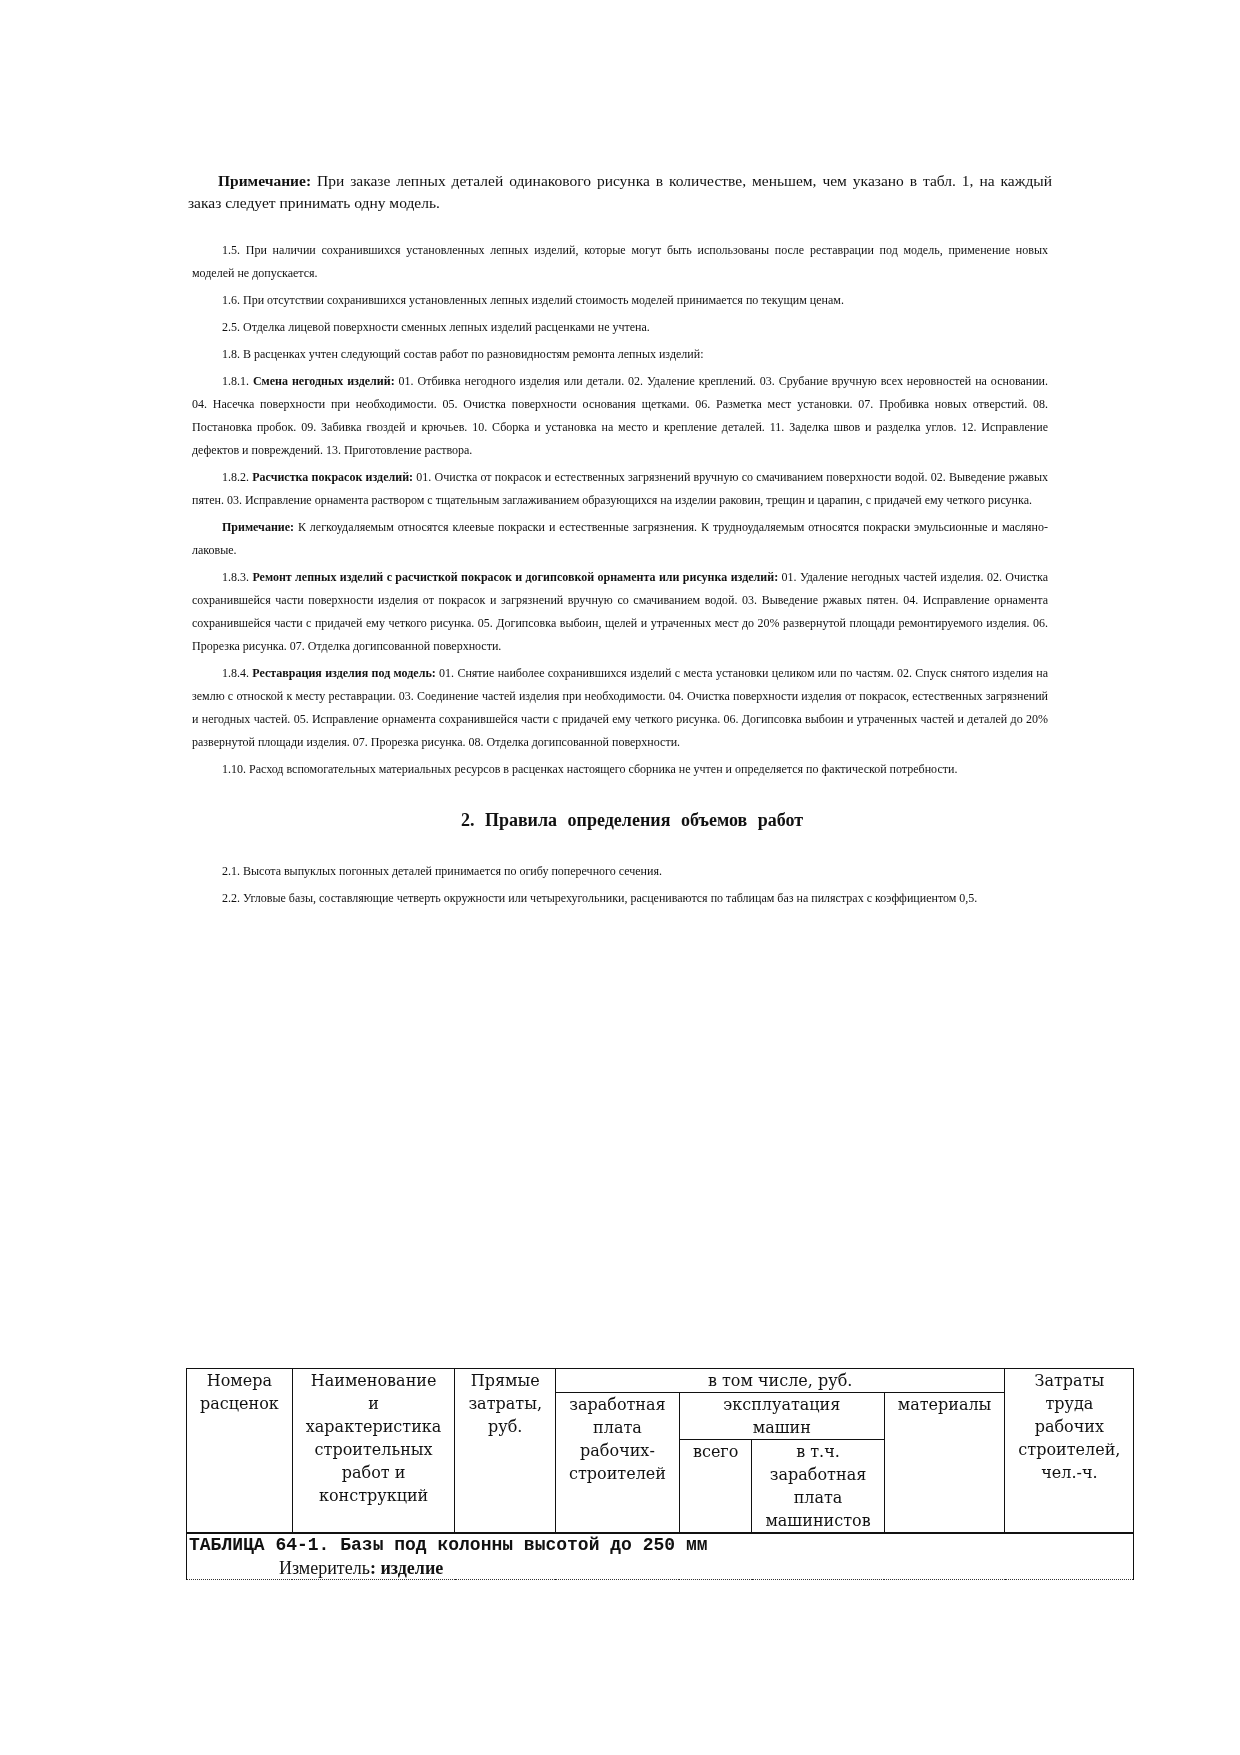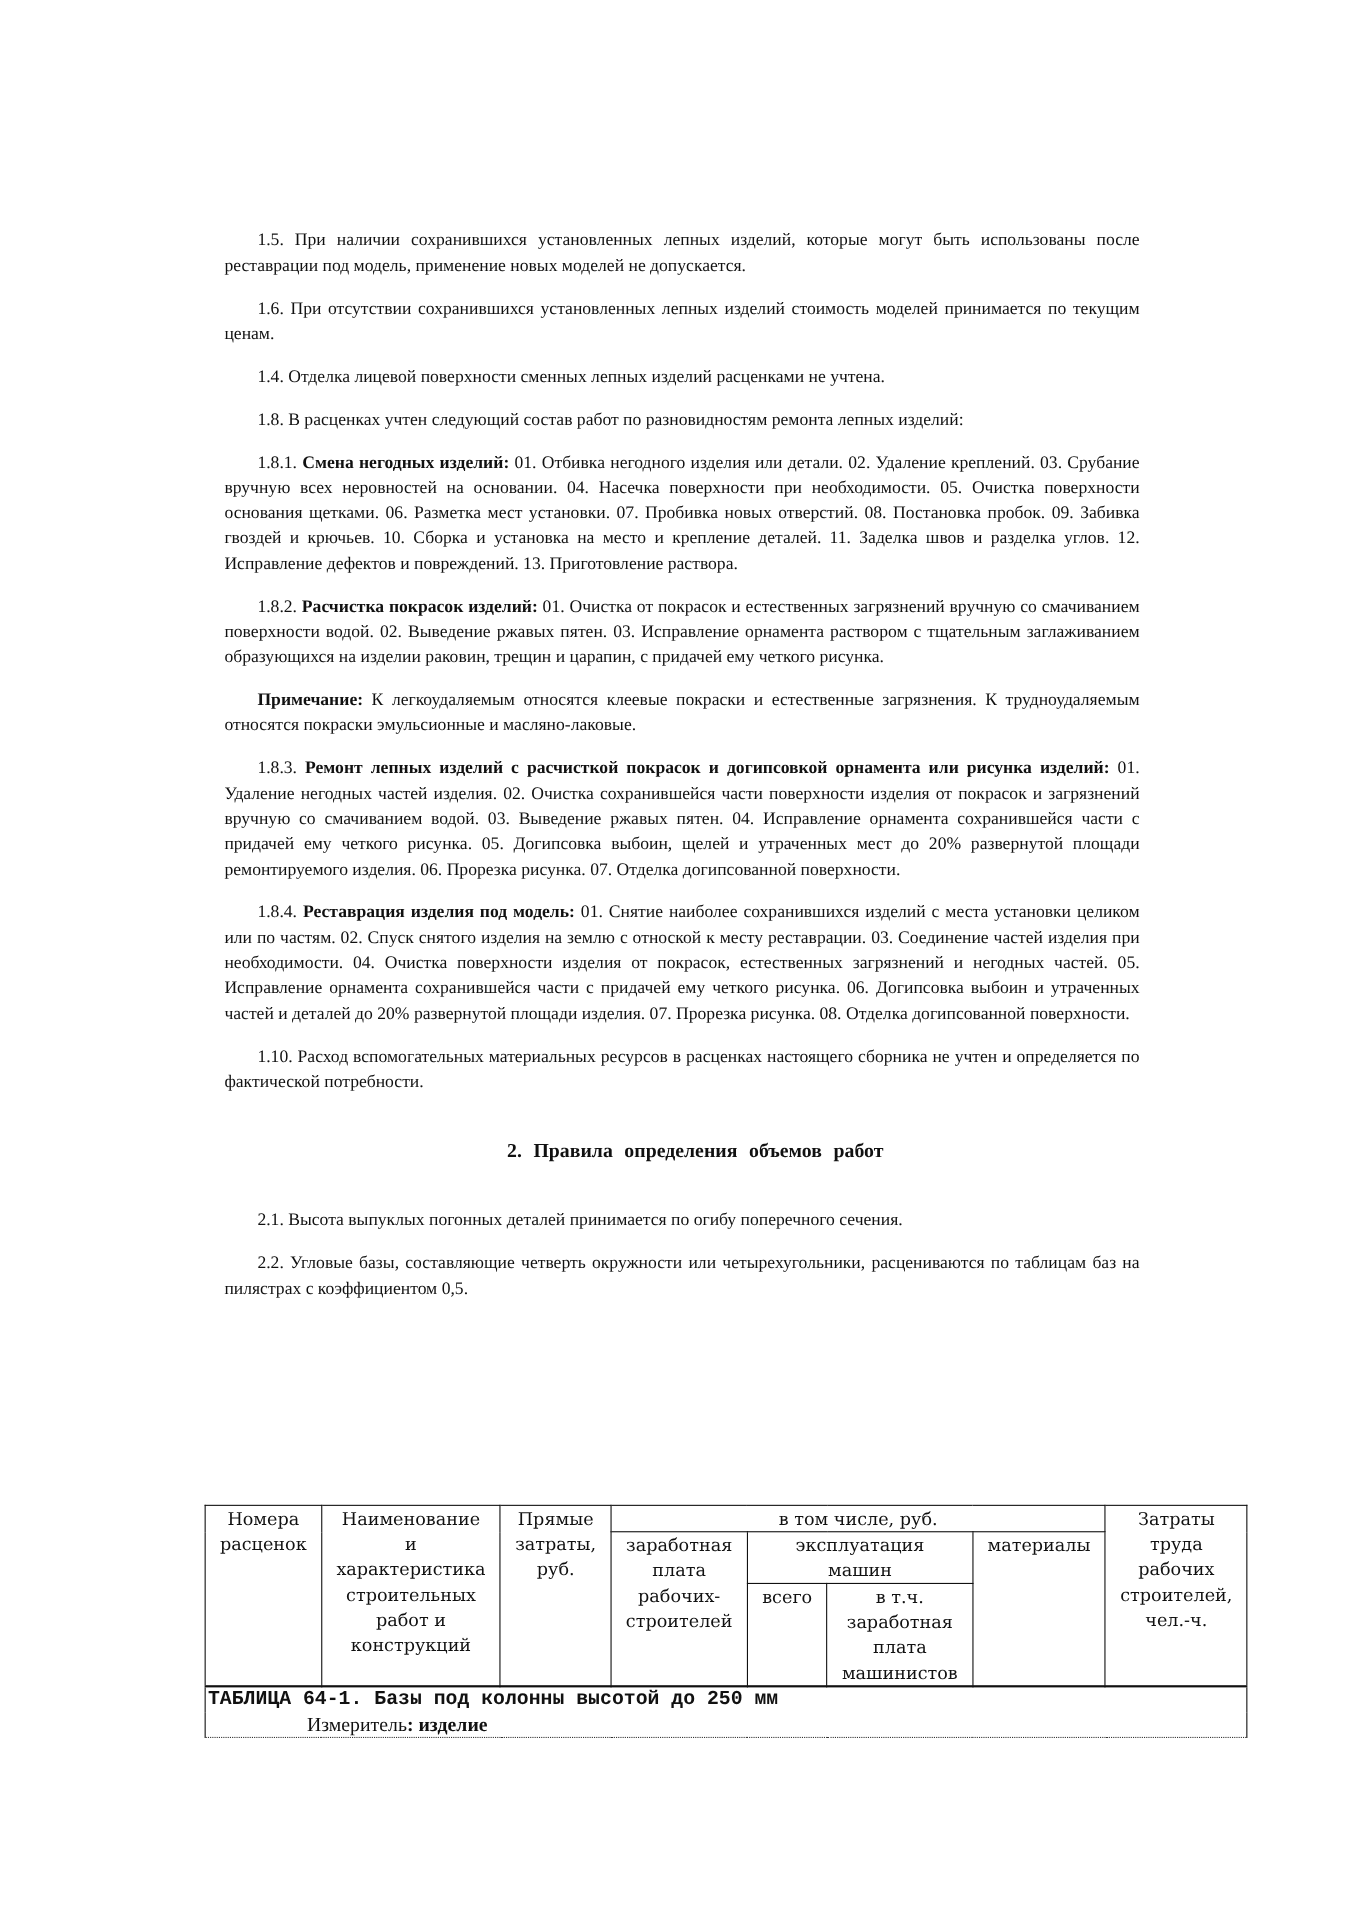--- a/index.html
+++ b/index.html
@@ -1,41 +1,42 @@
 <!DOCTYPE html>
 <html><head>
 <meta charset="utf-8">
 <style>
   html, body { margin: 0; padding: 0; background: #ffffff; }
   body { width: 1240px; height: 1755px; position: relative; overflow: hidden;
          font-family: "Liberation Serif", "DejaVu Serif", serif; color: #111; }
   .page { position: absolute; left: 188px; top: 170px; width: 864px; }
   .note-small { font-size: 15.5px; line-height: 22px; text-align: justify; text-indent: 30px; margin: 0; }
-  p.para { font-size: 16px; line-height: 23px; margin: 16px; text-align: justify; text-indent: 30px; }
+  p.para { font-size: 12px; line-height: 23px; margin: 4px; text-align: justify; text-indent: 30px; }
   .gap1 { height: 21px; }
   .gap2 { height: 24px; }
   h2.section { font-size: 18px; font-weight: bold; text-align: center; margin: 0; line-height: 23px; word-spacing: 6px; padding-left: 24px; }
   b { font-weight: bold; }
 
   table.rates { position: absolute; left: 186px; top: 1368px; width: 866px; border-collapse: collapse;
                 font-family: "DejaVu Serif", "Liberation Serif", serif; font-size: 16px; line-height: 23px; }
   table.rates th { border: 1.5px solid #111; font-weight: normal; text-align: center; vertical-align: top; padding: 0 13px; }
   table.rates td.caption { border-left: 1.5px solid #111; border-right: 1.5px solid #111; border-top: 2px solid #111;
                            font-family: Liberation Mono, monospace; font-size: 18px; padding: 0 2px; text-align: left; }
   table.rates td.unit { border-left: 1.5px solid #111; border-right: 1.5px solid #111; border-bottom: 1px dotted #333;
                         font-family: "Liberation Serif", serif; font-size: 18px; padding: 0 1px 0 92px; line-height: 22px; }
 </style>
 </head>
 <body>
 
 <div class="page">
+  <p class="note-small"><b>Примечание:</b><span> При заказе лепных деталей одинакового рисунка в количестве, меньшем, чем указано в табл. 1, на каждый заказ следует принимать одну модель.</span></p>
   <div class="gap1"></div>
   <p class="para">1.5. При наличии сохранившихся установленных лепных изделий, которые могут быть использованы после реставрации под модель, применение новых моделей не допускается.</p>
   <p class="para">1.6. При отсутствии сохранившихся установленных лепных изделий стоимость моделей принимается по текущим ценам.</p>
-  <p class="para">1.4. Отделка лицевой поверхности сменных лепных изделий расценками не учтена.</p>
+  <p class="para">2.5. Отделка лицевой поверхности сменных лепных изделий расценками не учтена.</p>
   <p class="para">1.8. В расценках учтен следующий состав работ по разновидностям ремонта лепных изделий:</p>
   <p class="para"><span>1.8.1. </span><b>Смена  негодных  изделий:</b><span> 01. Отбивка негодного изделия или детали. 02. Удаление креплений. 03. Срубание вручную всех неровностей на основании. 04. Насечка поверхности при необходимости. 05. Очистка поверхности основания щетками. 06. Разметка мест установки. 07. Пробивка новых отверстий. 08. Постановка пробок. 09. Забивка гвоздей и крючьев. 10. Сборка и установка на место и крепление деталей. 11. Заделка швов и разделка углов. 12. Исправление дефектов и повреждений. 13. Приготовление раствора.</span></p>
   <p class="para"><span>1.8.2. </span><b>Расчистка покрасок изделий:</b><span> 01. Очистка от покрасок и естественных загрязнений вручную со смачиванием поверхности водой. 02. Выведение ржавых пятен. 03. Исправление орнамента раствором с тщательным заглаживанием образующихся на изделии раковин, трещин и царапин, с придачей ему четкого рисунка.</span></p>
   <p class="para"><b>Примечание:</b><span> К легкоудаляемым относятся клеевые покраски и естественные загрязнения. К трудноудаляемым относятся покраски эмульсионные и масляно-лаковые.</span></p>
   <p class="para"><span>1.8.3. </span><b>Ремонт лепных изделий с расчисткой покрасок и догипсовкой орнамента или рисунка изделий:</b><span> 01. Удаление негодных частей изделия. 02. Очистка сохранившейся части поверхности изделия от покрасок и загрязнений вручную со смачиванием водой. 03. Выведение ржавых пятен. 04. Исправление орнамента сохранившейся части с придачей ему четкого рисунка. 05. Догипсовка выбоин, щелей и утраченных мест до 20% развернутой площади ремонтируемого изделия. 06. Прорезка рисунка. 07. Отделка догипсованной поверхности.</span></p>
   <p class="para"><span>1.8.4. </span><b>Реставрация изделия под модель:</b><span> 01. Снятие наиболее сохранившихся изделий с места установки целиком или по частям. 02. Спуск снятого изделия на землю с отноской к месту реставрации. 03. Соединение частей изделия при необходимости. 04. Очистка поверхности изделия от покрасок, естественных загрязнений и негодных частей. 05. Исправление орнамента сохранившейся части с придачей ему четкого рисунка. 06. Догипсовка выбоин и утраченных частей и деталей до 20% развернутой площади изделия. 07. Прорезка рисунка. 08. Отделка догипсованной поверхности.</span></p>
   <p class="para">1.10. Расход вспомогательных материальных ресурсов в расценках настоящего сборника не учтен и определяется по фактической потребности.</p>
   <div class="gap2"></div>
   <h2 class="section">2. Правила определения объемов работ</h2>
   <div class="gap2"></div>

